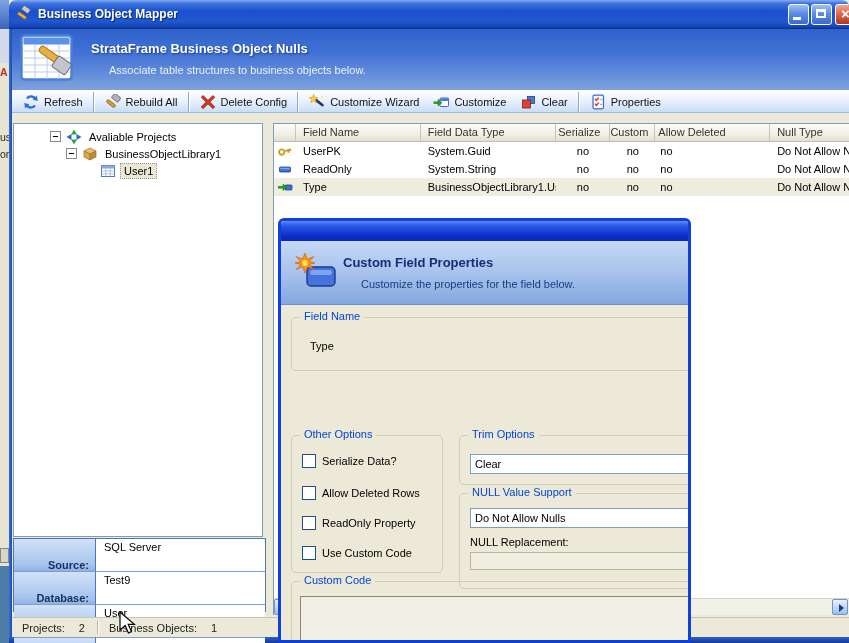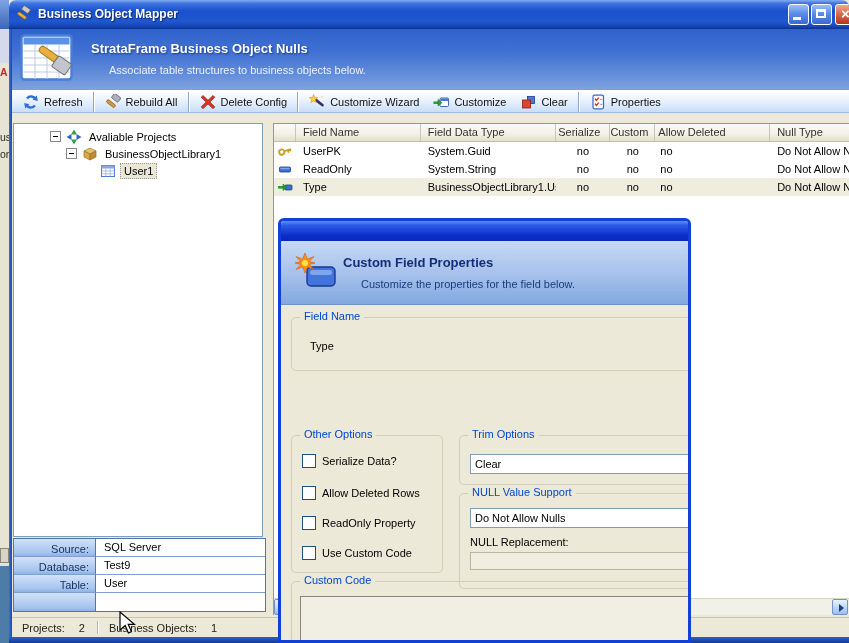--- a/index.html
+++ b/index.html
@@ -87,21 +87,21 @@
   .sb-btn{position:absolute;top:0;width:16px;height:16px;background:linear-gradient(180deg,#E9F2FD,#C0D9F6 50%,#98BFF0);border:1px solid #7592C4;border-radius:2px;box-sizing:border-box;}
   #sb-left{left:0;}
   #sb-right{right:1px;}
   .sb-tri{position:absolute;top:4px;width:0;height:0;border:4px solid transparent;}
   #sb-left .sb-tri{left:3px;border-right:5px solid #1E3C78;border-left:none;}
   #sb-right .sb-tri{left:6px;border-left:5px solid #1E3C78;border-right:none;}
   #sb-thumb{position:absolute;left:17px;top:0;width:180px;height:16px;background:linear-gradient(180deg,#DCE9FA,#B4D0F4);border:1px solid #7592C4;border-radius:2px;box-sizing:border-box;}
 
   
   #info-panel{left:13px;top:538px;width:253px;height:74px;border:1px solid #4E76B0;box-sizing:border-box;display:grid;grid-template-columns:82px 1fr;grid-template-rows:repeat(4,1fr);}
-  .ip-label{background:linear-gradient(180deg,#D2E2F8,#A6C4EE 80%,#8FB2E6);border-right:1px solid #4E76B0;border-bottom:1px solid #7E9ED4;font-weight:normal;color:#16305E;text-align:right;padding:4px 6px 0 0;box-sizing:border-box;}
+  .ip-label{background:linear-gradient(180deg,#D2E2F8,#A6C4EE 80%,#8FB2E6);border-right:1px solid #4E76B0;border-bottom:1px solid #7E9ED4;font-weight:bold;color:#16305E;text-align:right;padding:20px 6px 0 0;box-sizing:border-box;}
   .ip-value{background:#fff;border-bottom:1px solid #7E9ED4;padding:2px 0 0 8px;box-sizing:border-box;}
   .ip-last{border-bottom:none;}
 
   
   #statusbar{left:12px;top:617px;width:837px;height:20px;background:#ECE9D8;border-top:1px solid #C8C5B2;box-sizing:border-box;display:flex;align-items:center;color:#22221C;}
   .sb-text{margin-left:10px;}
   .sb-num{margin-left:14px;}
   .sb-sep{width:1px;height:13px;background:#B8B5A6;border-right:1px solid #fff;margin-left:12px;}
 
   

